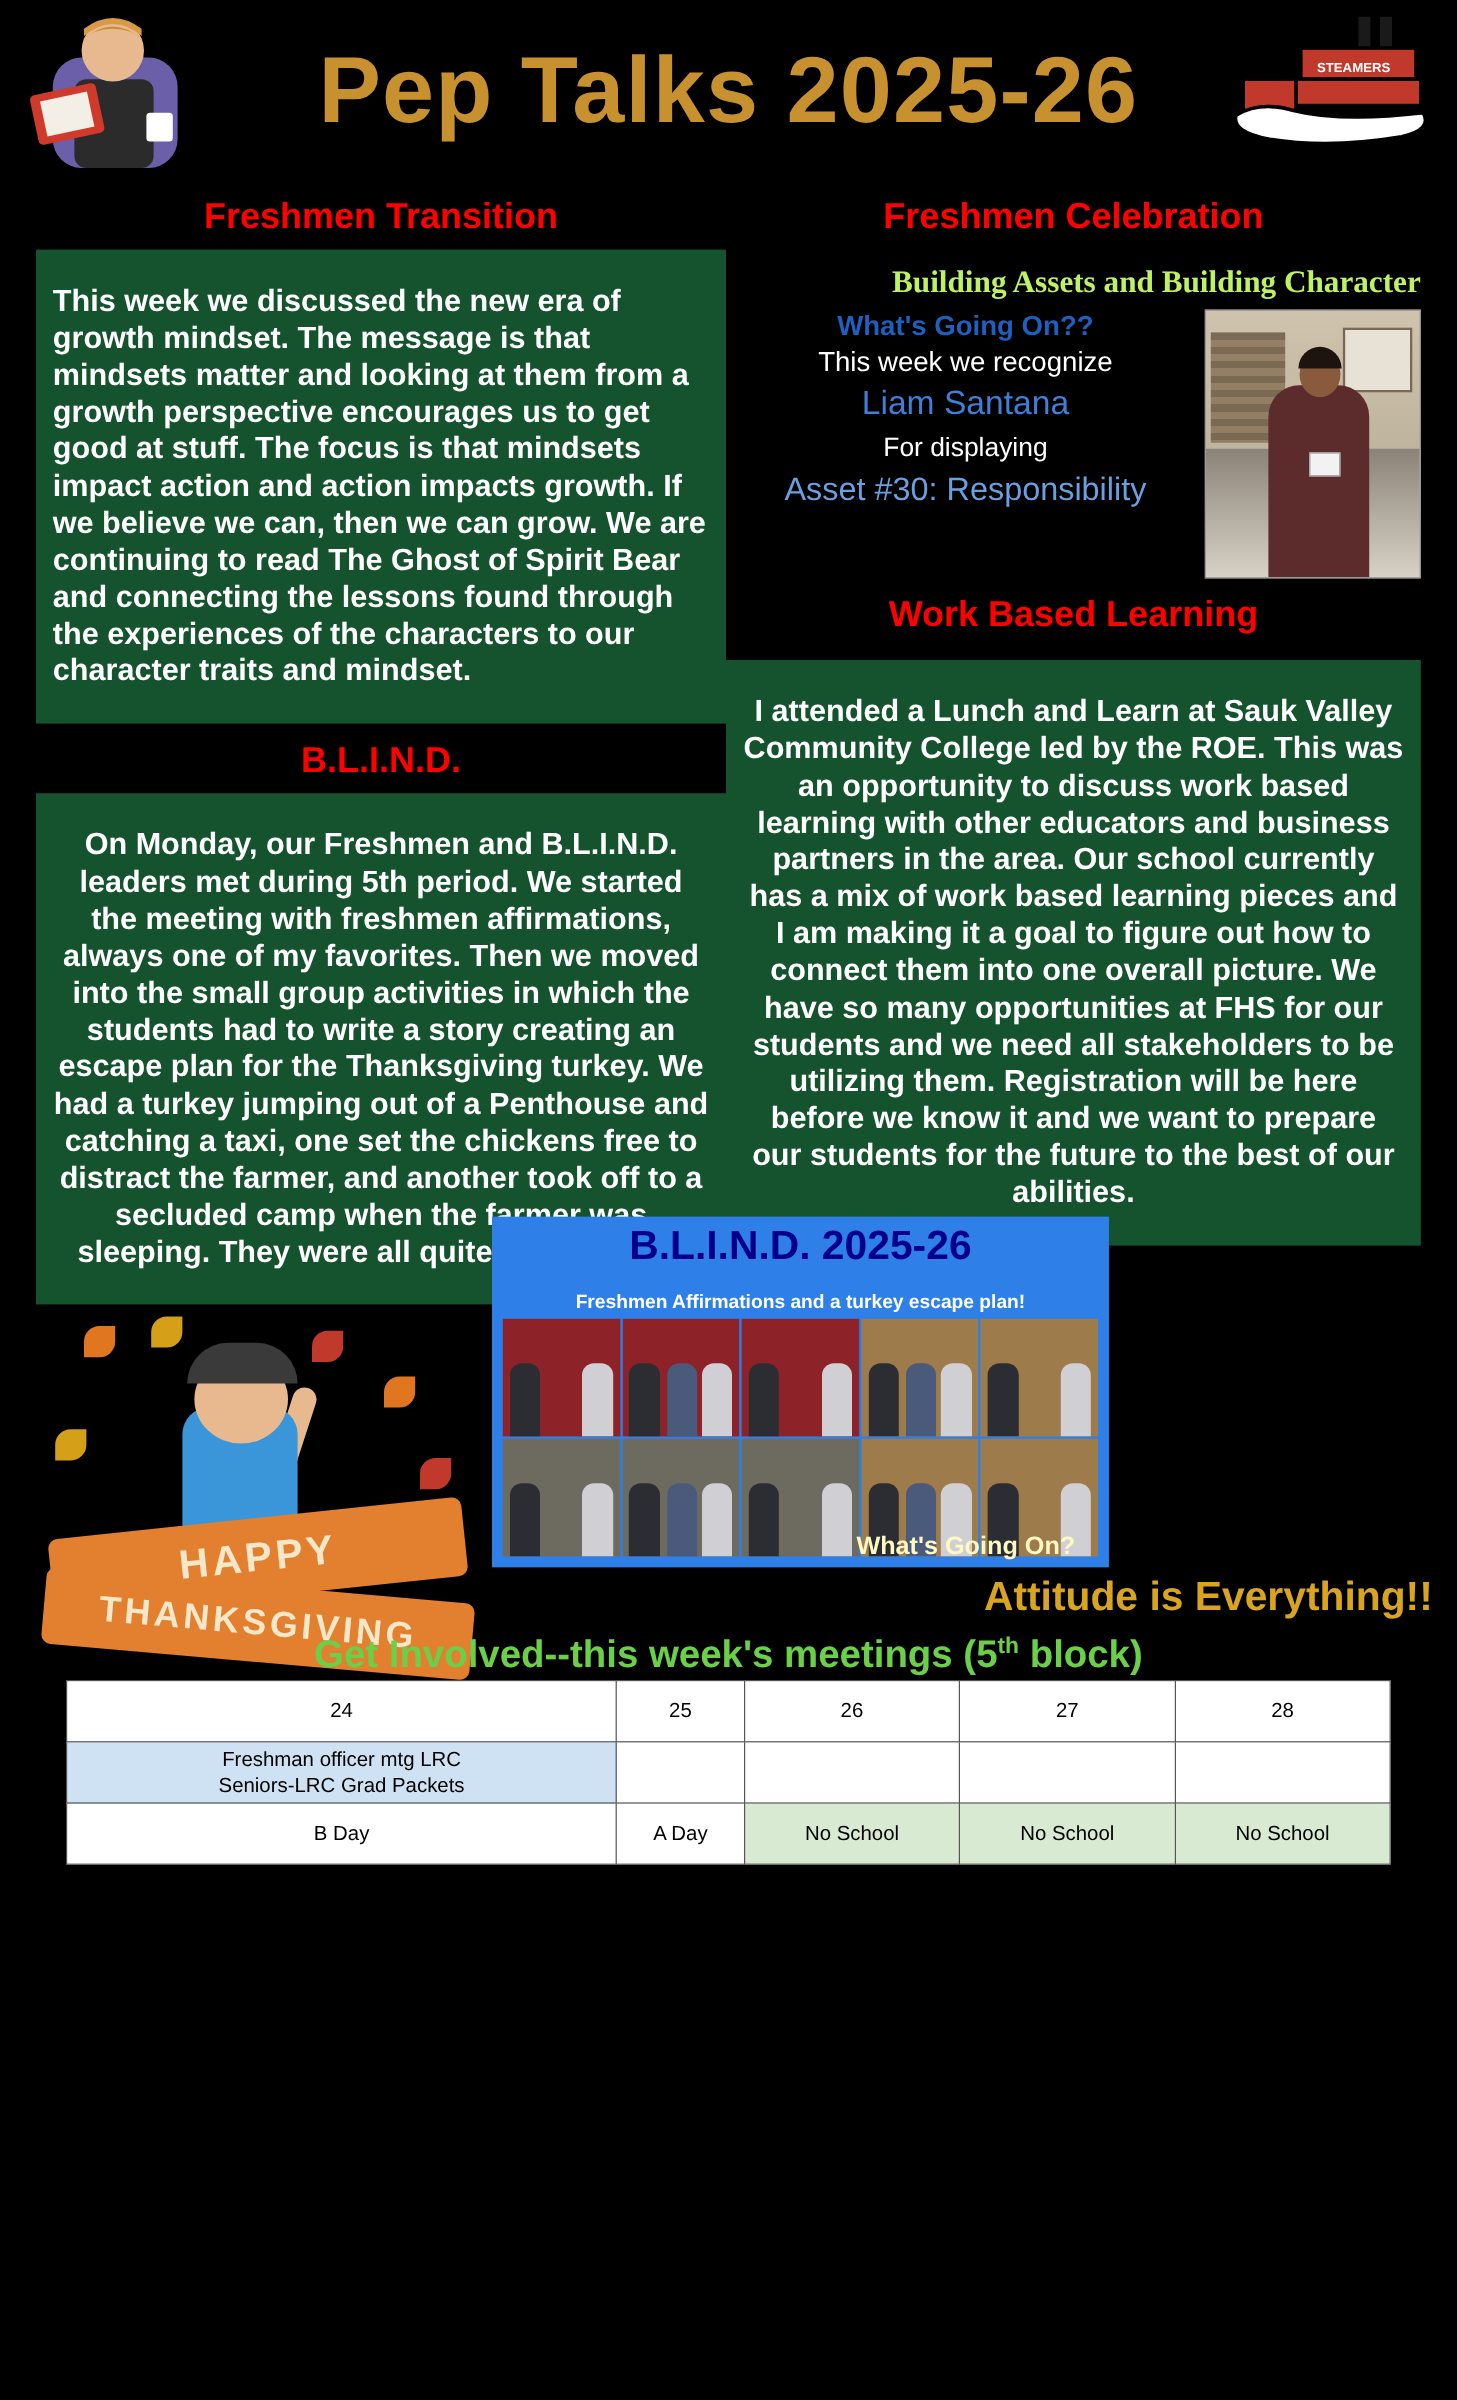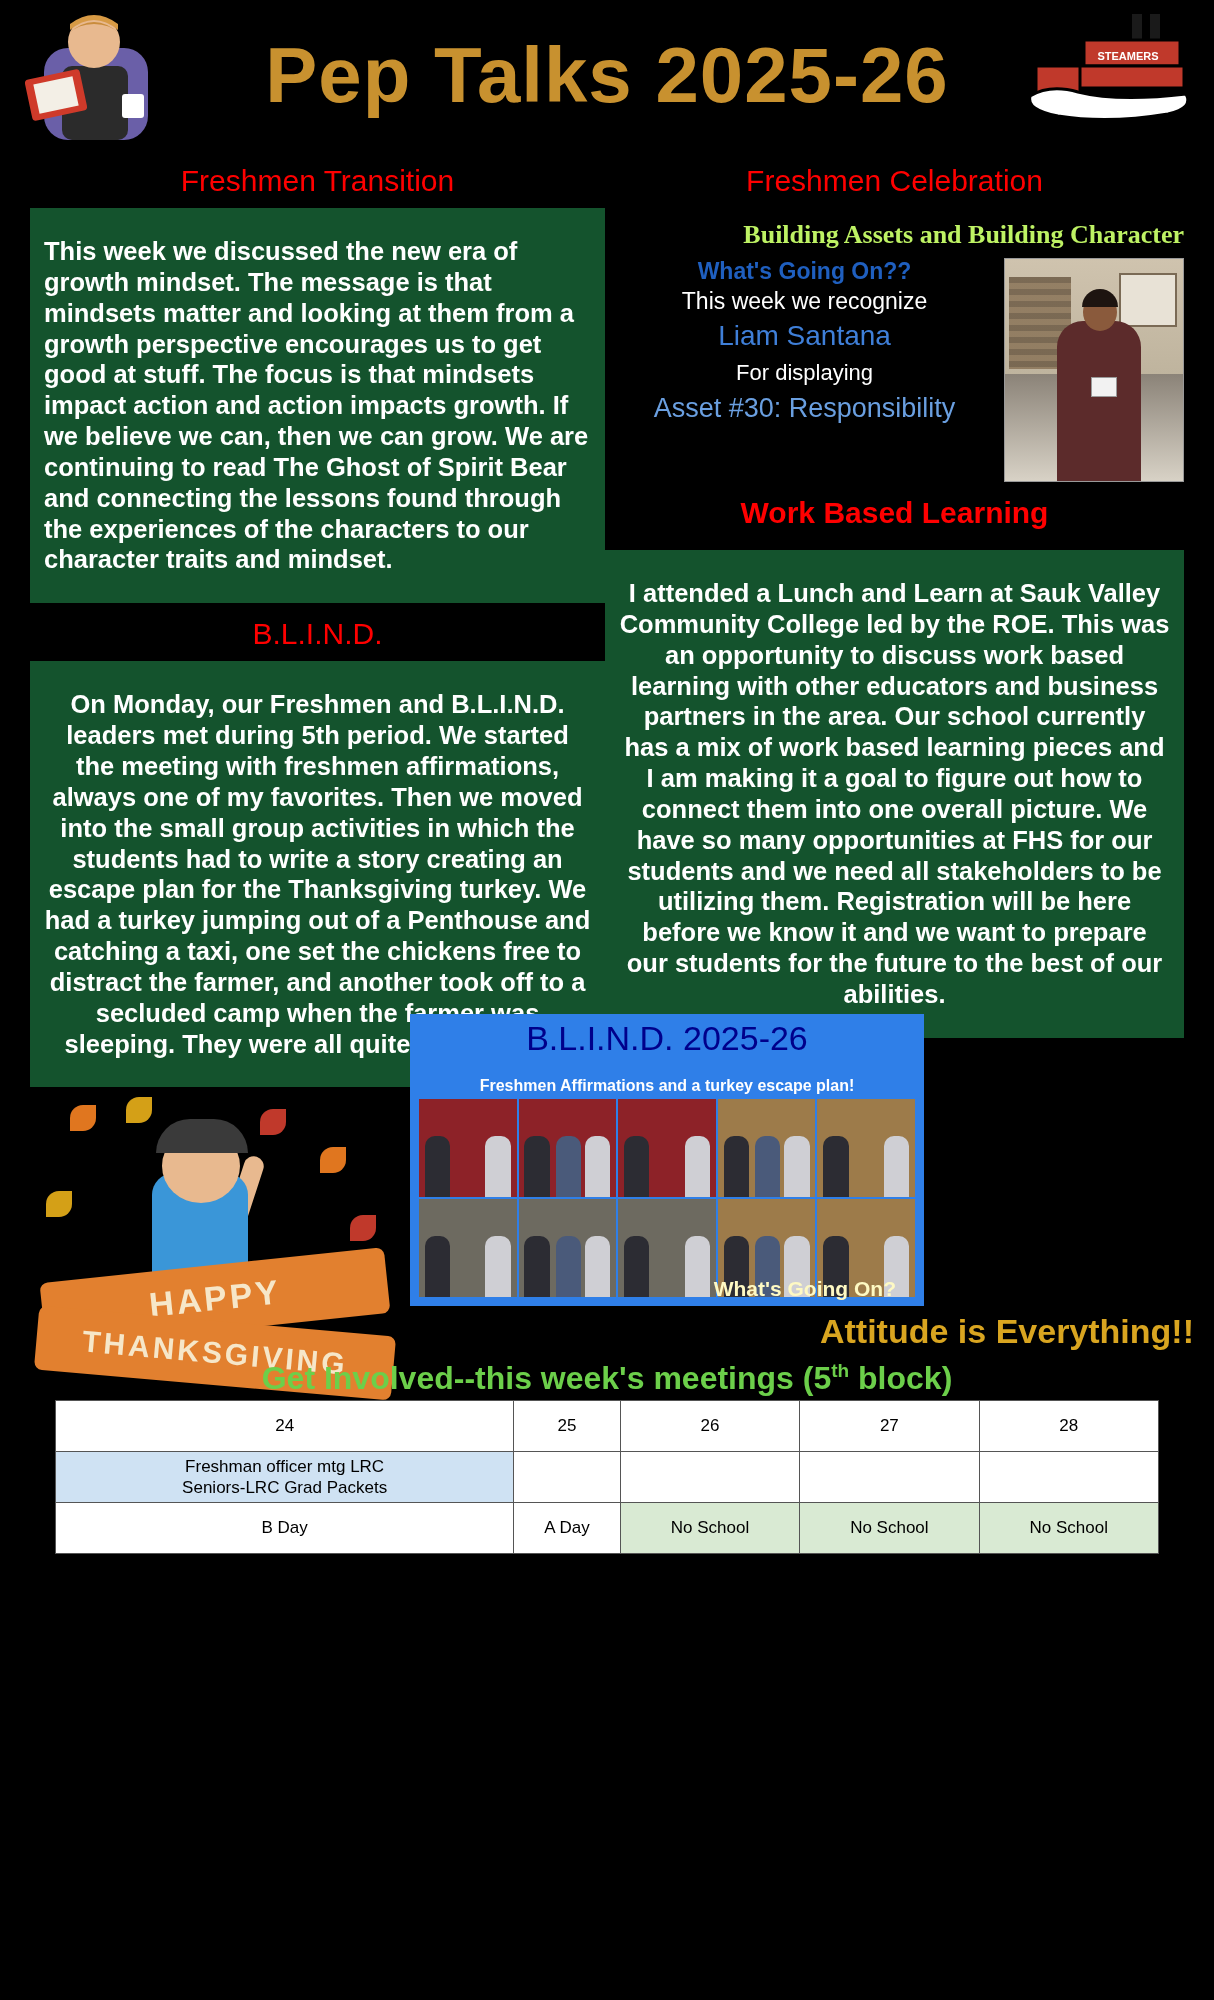--- a/index.html
+++ b/index.html
@@ -54,21 +54,21 @@
     padding: 0 30px;
     box-sizing: border-box;
     width: 1214px;
   }
   .col-left { width: 590px; }
   .col-right { width: 594px; }
 
   .section-title {
     text-align: center;
     font-size: 30px;
-    font-weight: normal;
+    font-weight: bold;
     color: #ff0000;
     margin: 14px 0 10px 0;
   }
   .gray-box {
     background: #14532d;
     color: #ffffff;
     padding: 28px 14px;
     font-size: 25.5px;
     line-height: 1.21;
     font-weight: bold;
@@ -179,21 +179,21 @@
     top: 1014px;
     width: 514px;
     height: 292px;
     background: #2f7fe8;
     border: 3px solid #2f7fe8;
     box-sizing: border-box;
   }
   .bp-title {
     text-align: center;
     font-size: 34px;
-    font-weight: normal;
+    font-weight: bold;
     color: #00008b;
     padding-top: 4px;
     line-height: 1;
   }
   .bp-sub {
     text-align: center;
     font-size: 16px;
     font-weight: bold;
     color: #ffffff;
     padding: 4px 0 4px 0;

